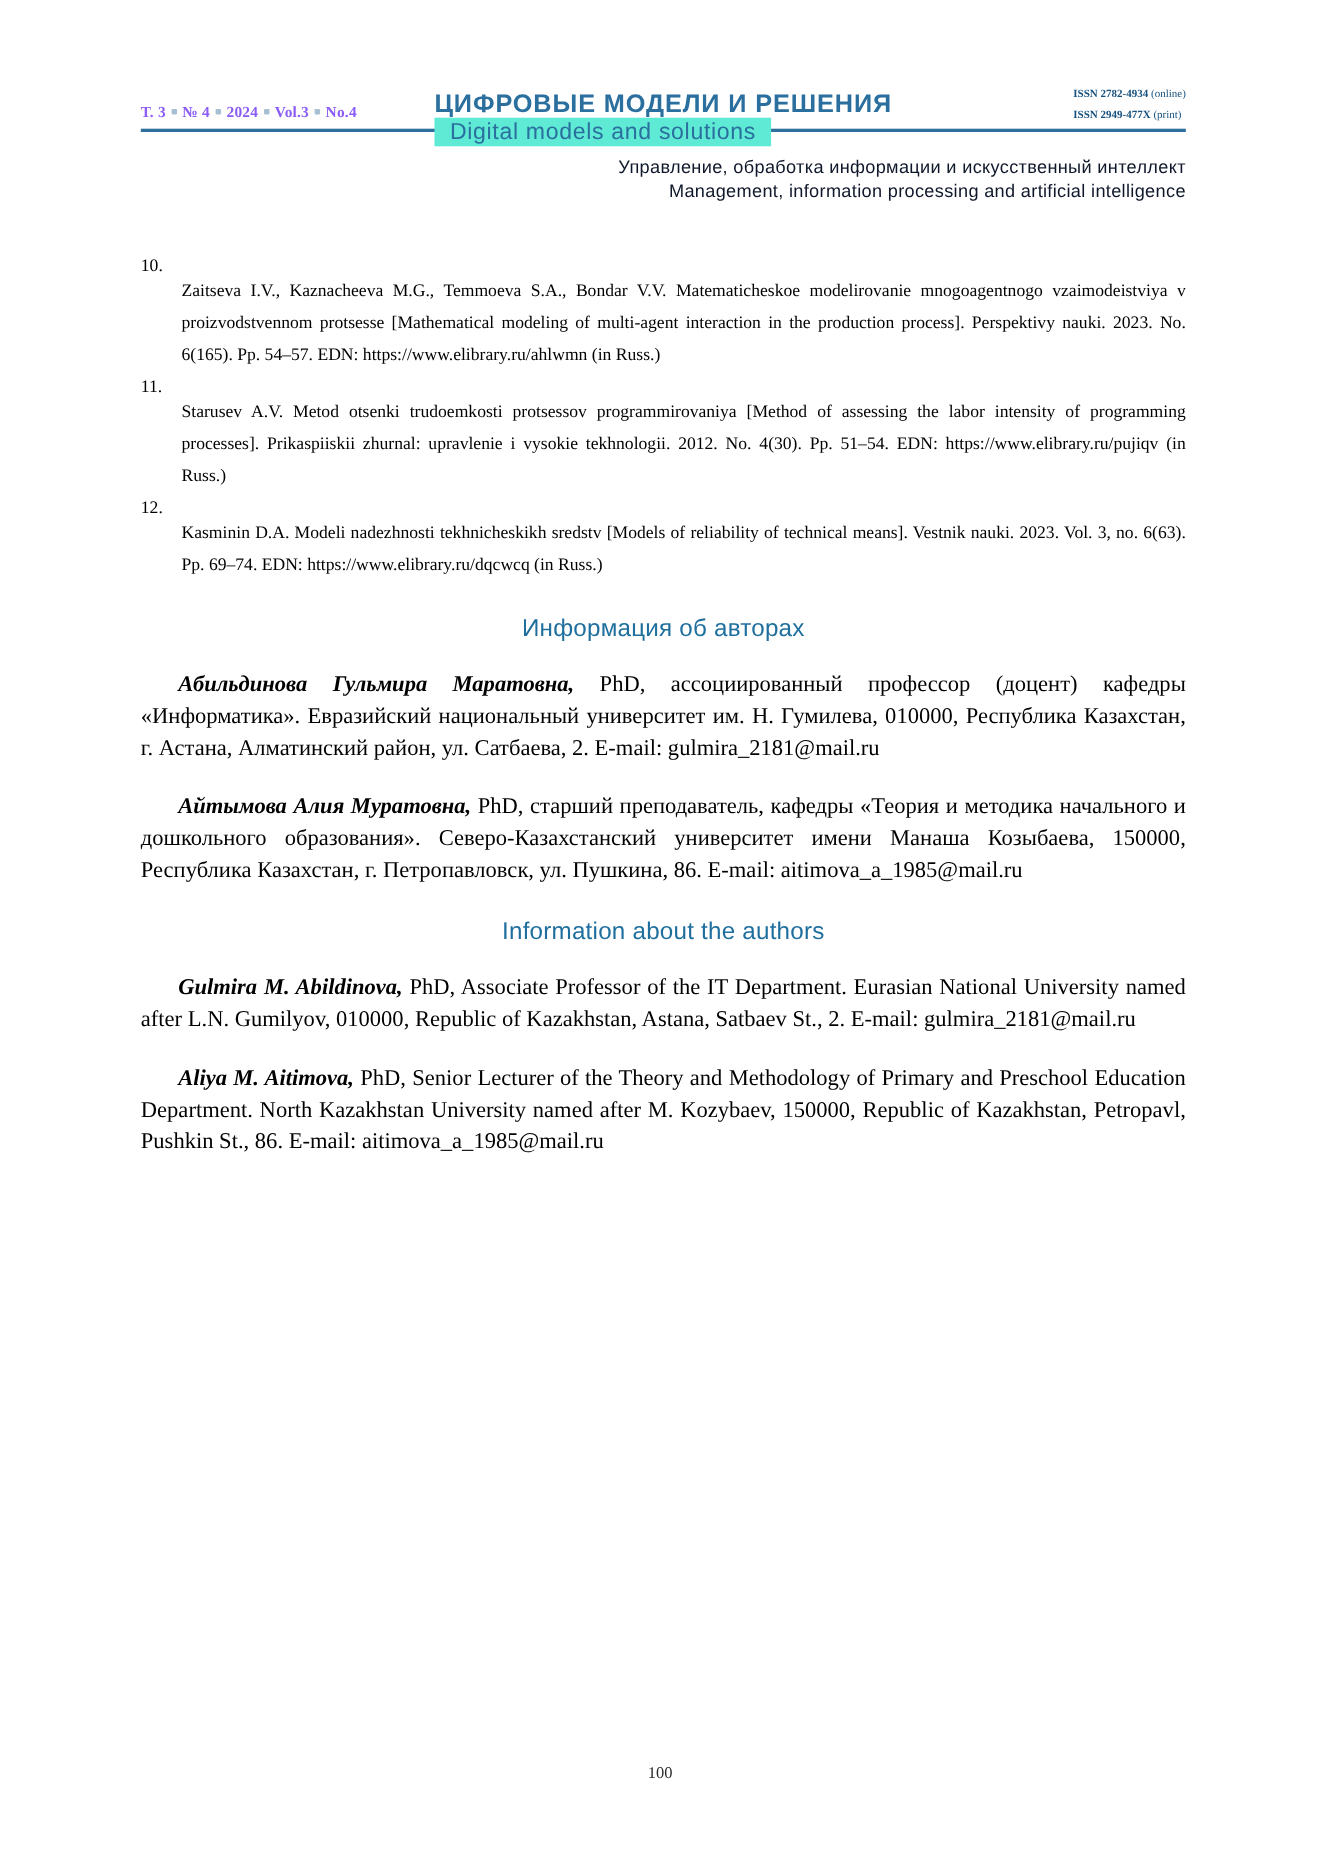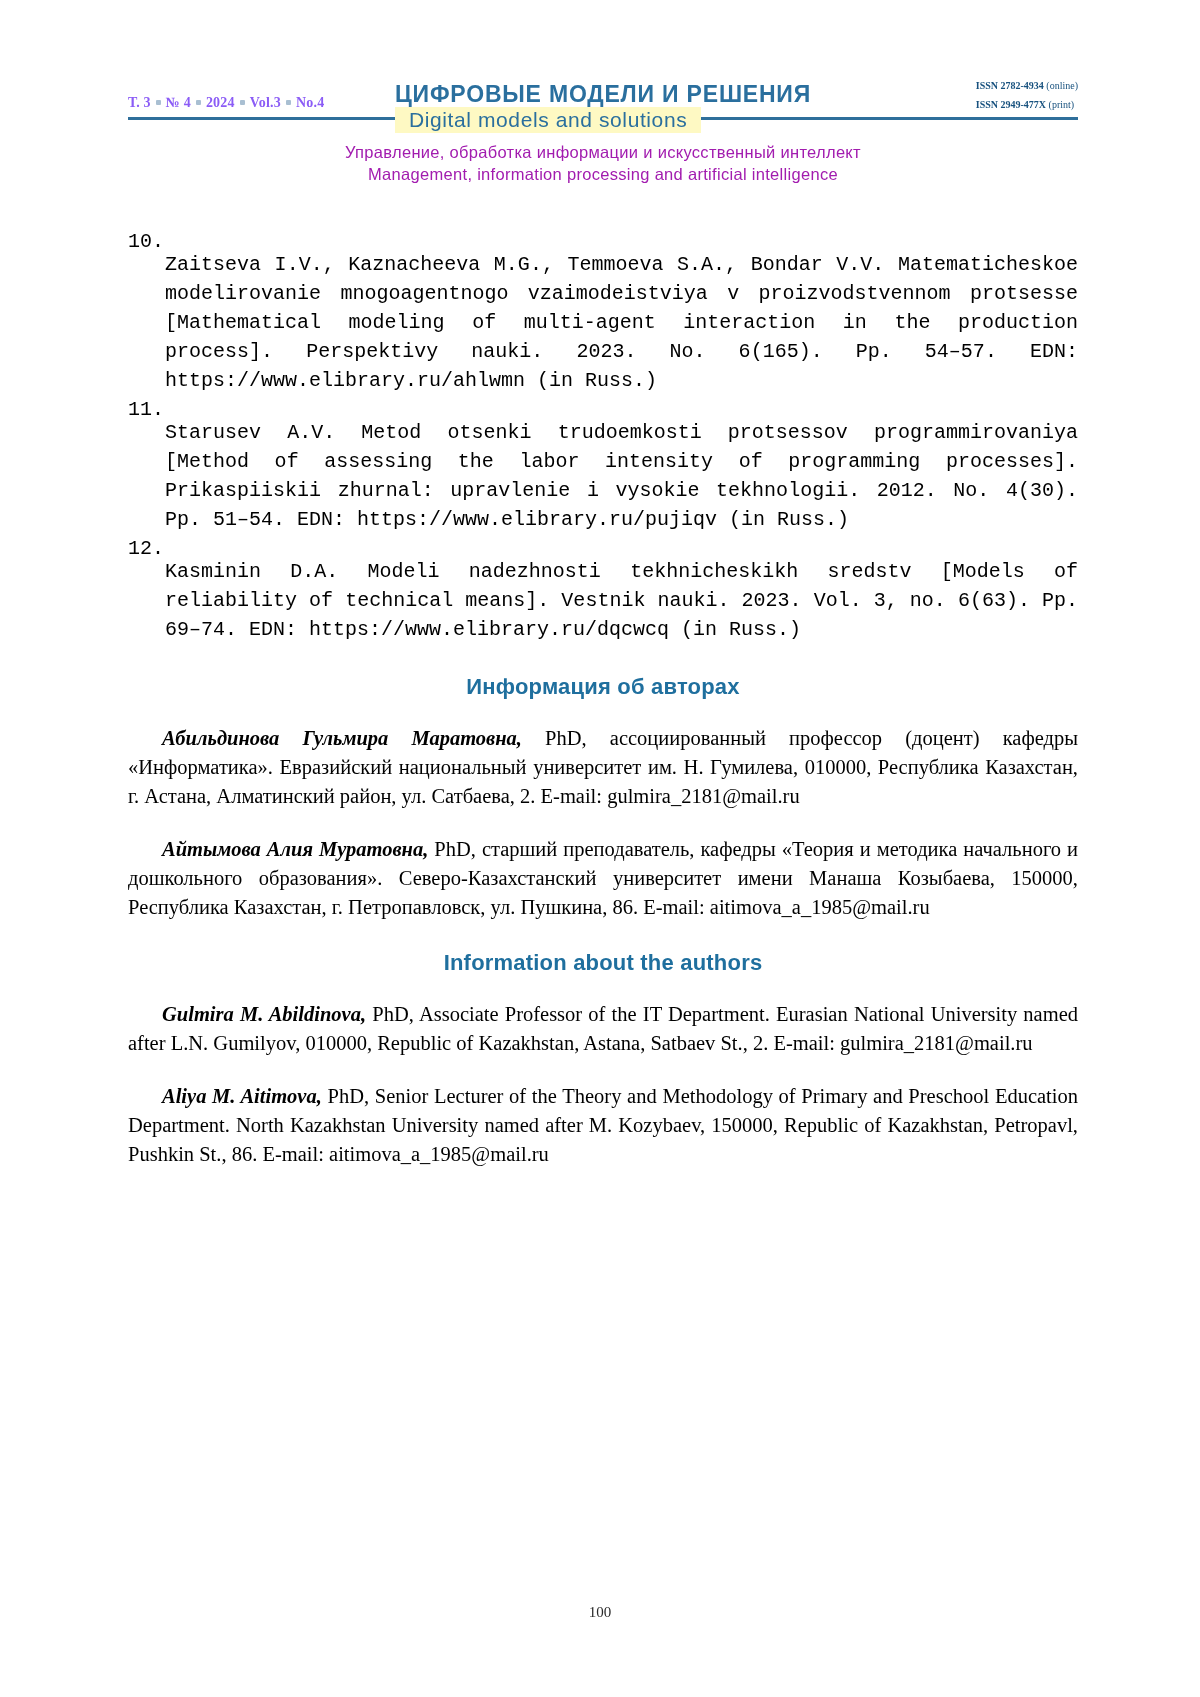--- a/index.html
+++ b/index.html
@@ -30,48 +30,48 @@
     background:#a9bfd2; margin:0 5px 3px 5px;
     vertical-align:middle; border-radius:1px;
   }
   .title-block {
     position:absolute; left:50%; transform:translateX(-50%);
     bottom:-5px; text-align:left; white-space:nowrap;
     font-family:"Liberation Sans", sans-serif; color:#2a6f9e; z-index:1;
   }
   .title-ru { font-size:23px; font-weight:700; letter-spacing:0.8px; line-height:26px; }
   .title-en {
-    display:inline-block; background:#fef9c3; padding:0 14px;
+    display:inline-block; background:#5eead4; padding:0 14px;
     font-size:21px; letter-spacing:0.6px; line-height:26px; position:relative;
   }
   .issn-block {
     position:absolute; right:0; bottom:14px;
     font-size:10px; color:#17517e; line-height:19px; font-weight:700;
     white-space:nowrap;
   }
   .issn-suffix { font-weight:400; }
 
   
   .section-lines {
-    text-align:center; margin-top:13px;
+    text-align:right; margin-top:13px;
     font-family:"Liberation Sans", sans-serif;
-    color:#a21caf; font-size:16.5px; line-height:22px; letter-spacing:0.3px;
+    color:#0f172a; font-size:16.5px; line-height:22px; letter-spacing:0.3px;
   }
 
   
-  .references { margin-top:42px; font-size:20px; line-height:29px;font-family:Liberation Mono, monospace; }
+  .references { margin-top:42px; font-size:16px; line-height:29px; }
   .ref-item { display:flex; }
   .ref-num { flex:0 0 37px; }
   .ref-text { flex:1; text-align:justify;margin-top:23px; }
 
   
   .sec-heading {
     text-align:center;
     font-family:"Liberation Sans", sans-serif;
-    font-weight:700; color:#1f6f9e; font-size:22px;
+    font-weight:400; color:#1f6f9e; font-size:22px;
     margin-top:30px; margin-bottom:8px; letter-spacing:0.2px;
   }
   .sec-heading.en { margin-top:28px; }
   .author-para {
     text-align:justify; text-indent:34px;
     font-size:20.5px; line-height:29px; margin-top:24px;
   }
   .author-name { font-weight:700; font-style:italic; }
 
   

